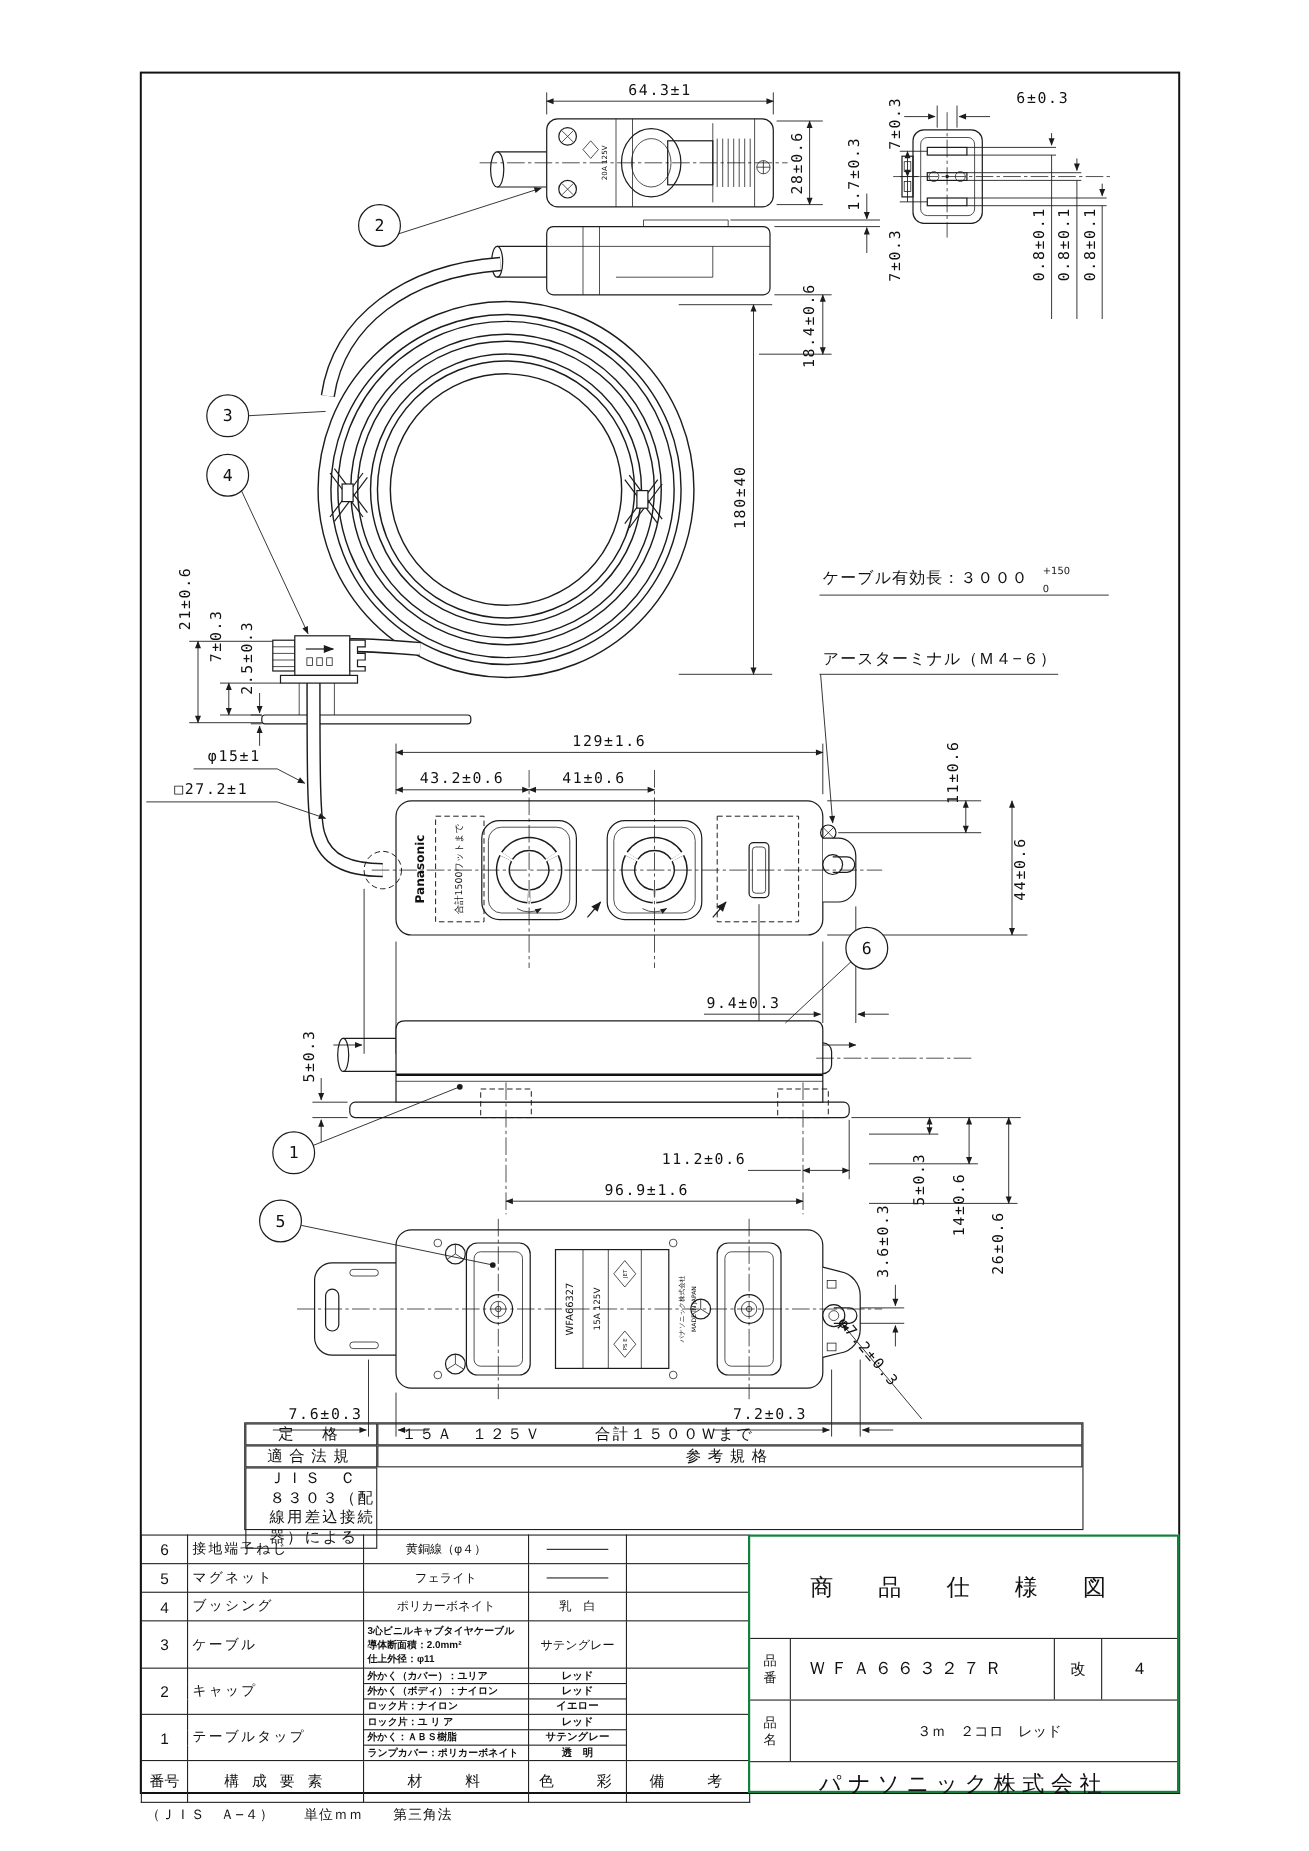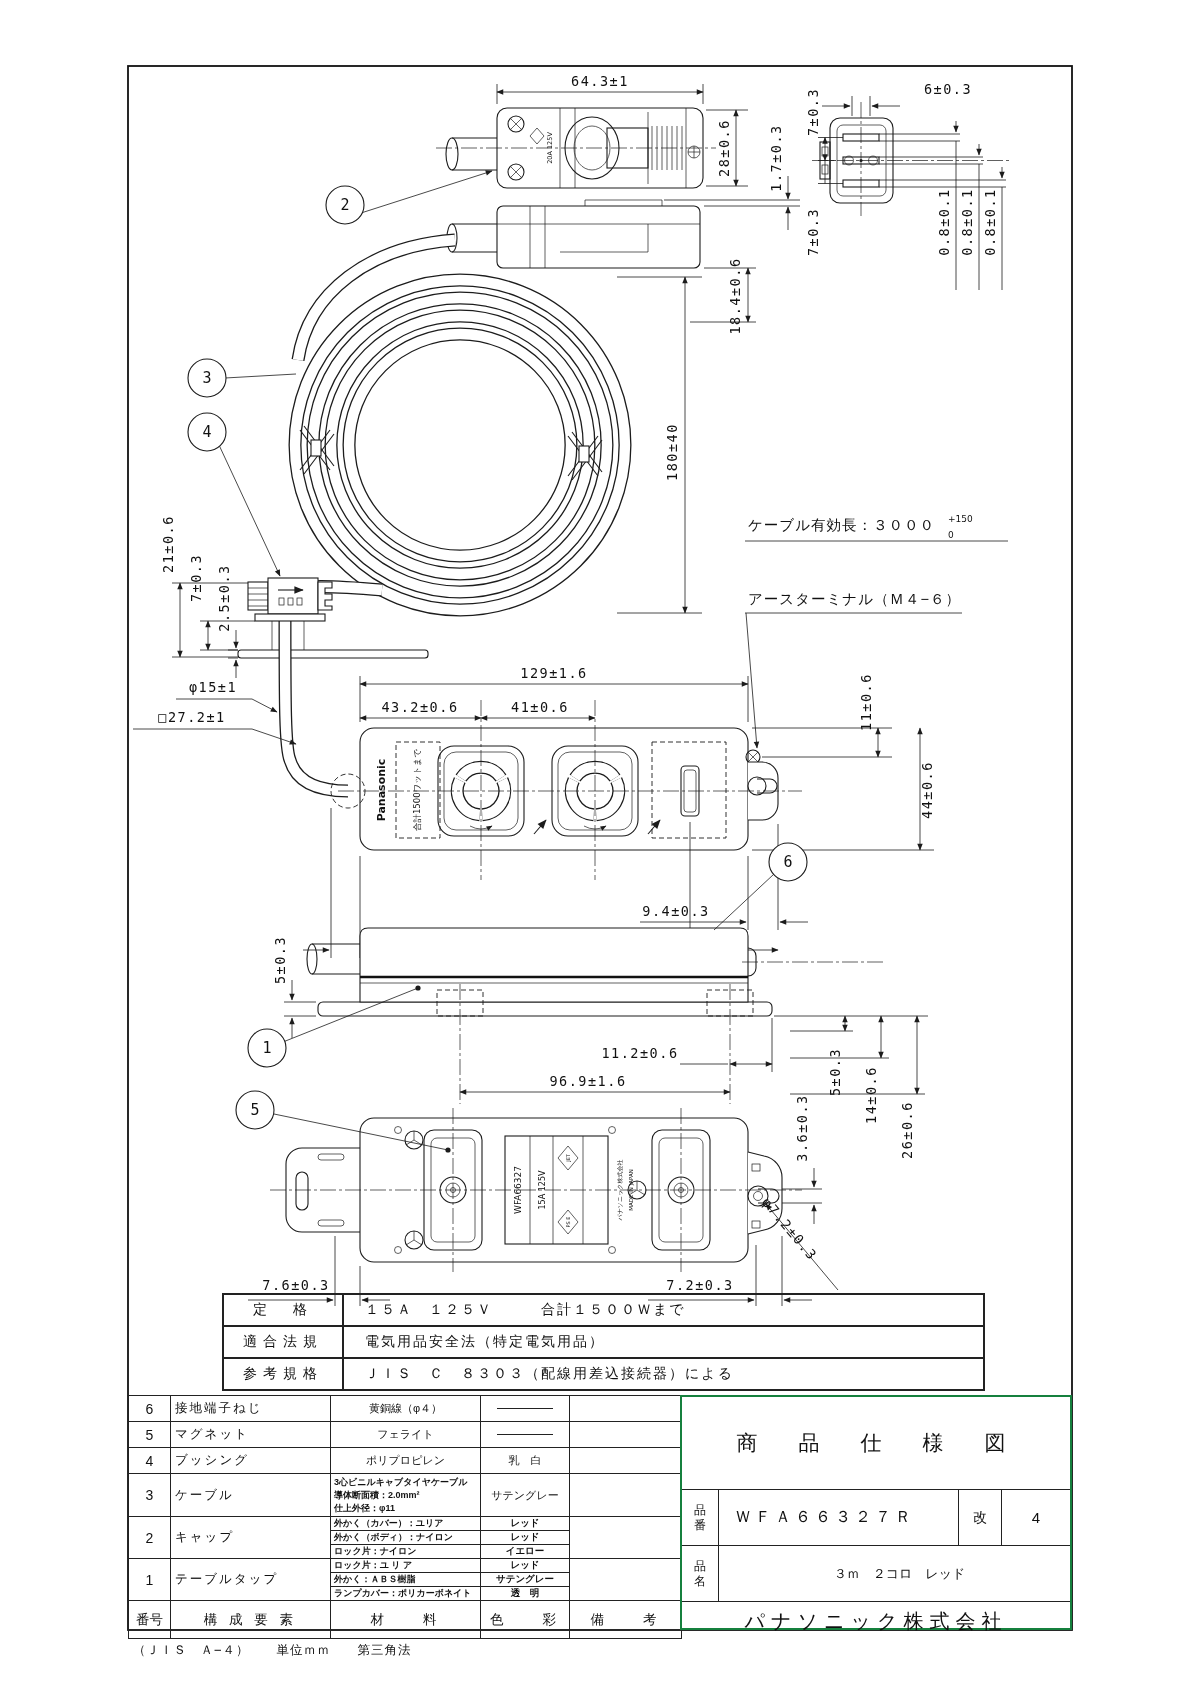--- a/index.html
+++ b/index.html
@@ -529,21 +529,20 @@
     <circle cx="448" cy="1150" r="2.6" fill="#1c1c1c"></circle>
     <circle class="wh" cx="255" cy="1110" r="19"></circle>
     <text class="bal" x="255" y="1115" text-anchor="middle">5</text>
   </g>
 </svg>
 
 <div class="abs rtbl">
   <div class="c lab">定　格</div>
   <div class="c val">１５Ａ　１２５Ｖ　　　合計１５００Ｗまで</div>
   <div class="c lab">適合法規</div>
-  <div class="c val">電気用品安全法（特定電気用品）</div>
   <div class="c lab">参考規格</div>
   <div class="c val">ＪＩＳ　Ｃ　８３０３（配線用差込接続器）による</div>
 </div>
 
 <table class="abs ptbl">
   <colgroup>
         <col style="width:42px">
         <col style="width:160px">
         <col style="width:150px">
         <col style="width:89px">
@@ -564,21 +563,21 @@
     <td class="nm">マグネット</td>
     <td class="cc">フェライト</td>
     <td>
             <span class="dashline"></span>
           </td>
     <td></td>
   </tr>
   <tr style="height:26px">
     <td class="no">4</td>
     <td class="nm">ブッシング</td>
-    <td class="cc">ポリプロピレン</td>
+    <td class="cc">ポリカーボネイト</td>
     <td class="cc">乳　白</td>
     <td></td>
   </tr>
   <tr style="height:43px">
     <td class="no">3</td>
     <td class="nm">ケーブル</td>
     <td class="sm">
       <div style="font-weight:bold">3心ビニルキャブタイヤケーブル</div>
       <div style="font-weight:bold">導体断面積：2.0mm²</div>
       <div style="font-weight:bold">仕上外径：φ11</div>

